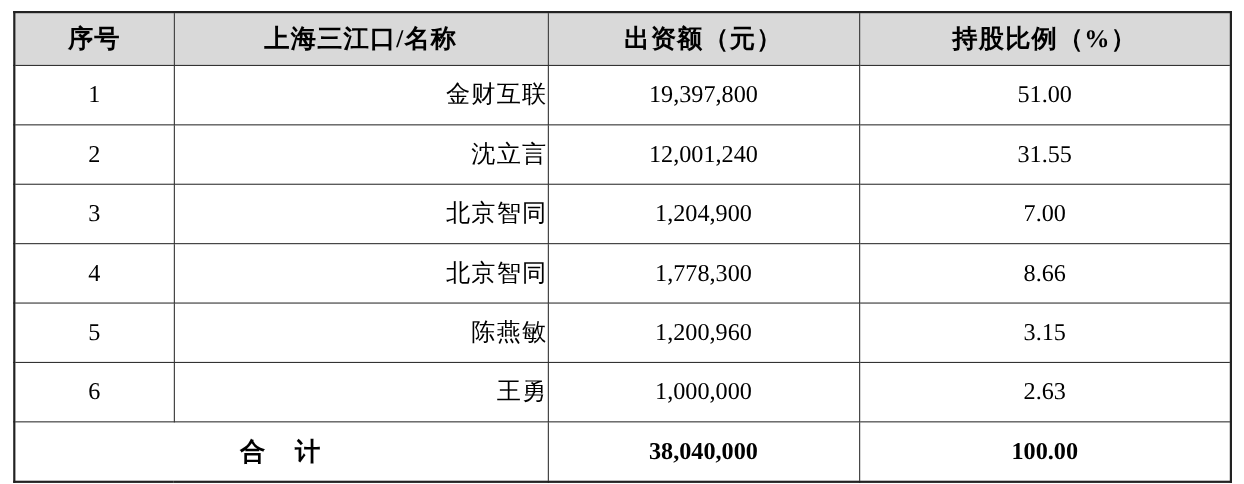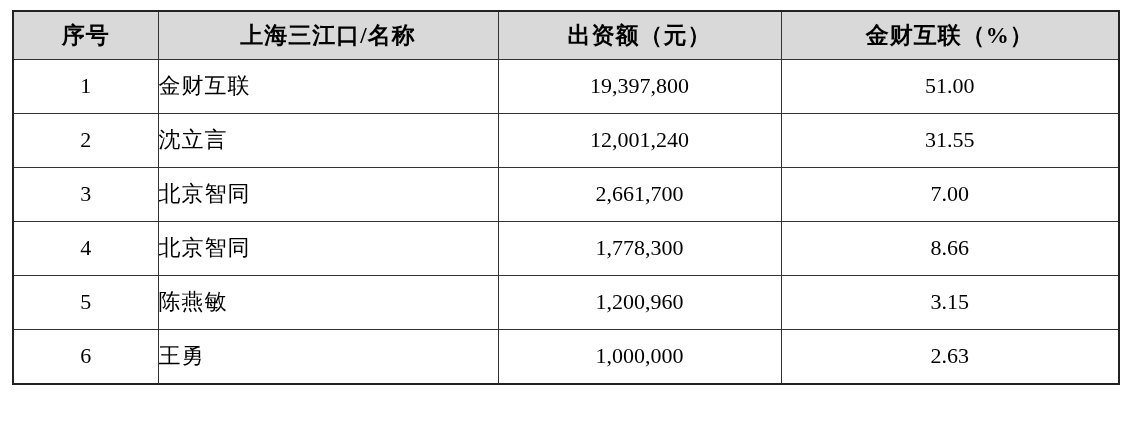--- a/index.html
+++ b/index.html
@@ -43,21 +43,21 @@
     font-size: 23px;
     height: 47px;
     text-align: center;
     letter-spacing: 1px;
   }
   table.shareholders tbody td {
     height: 53px;
     background: #ffffff;
   }
   td.col-no    { text-align: center; }
-  td.col-name  { text-align: left; letter-spacing: 1px; }
+  td.col-name  { text-align: right; letter-spacing: 1px; }
   td.col-amt   { text-align: center; padding-right: 14px; }
   td.col-pct   { text-align: center; padding-right: 16px; }
   tr.total-row td {
     height: 55px;
     font-weight: bold;
   }
   tr.total-row td.total-label {
     text-align: center;
     font-size: 23px;
     letter-spacing: 2px;
@@ -72,55 +72,60 @@
       <col style="width:145px">
       <col style="width:340px">
       <col style="width:283px">
       <col style="width:338px">
     </colgroup>
     <thead>
       <tr>
         <th>序号</th>
         <th>上海三江口/名称</th>
         <th>出资额（元）</th>
-        <th>金财互联（%）</th>
+        <th>持股比例（%）</th>
       </tr>
     </thead>
     <tbody>
       <tr>
         <td class="col-no">1</td>
         <td class="col-name">金财互联</td>
         <td class="col-amt">19,397,800</td>
         <td class="col-pct">51.00</td>
       </tr>
       <tr>
         <td class="col-no">2</td>
         <td class="col-name">沈立言</td>
         <td class="col-amt">12,001,240</td>
         <td class="col-pct">31.55</td>
       </tr>
       <tr>
         <td class="col-no">3</td>
         <td class="col-name">北京智同</td>
-        <td class="col-amt">2,661,700</td>
+        <td class="col-amt">1,204,900</td>
         <td class="col-pct">7.00</td>
       </tr>
       <tr>
         <td class="col-no">4</td>
         <td class="col-name">北京智同</td>
         <td class="col-amt">1,778,300</td>
         <td class="col-pct">8.66</td>
       </tr>
       <tr>
         <td class="col-no">5</td>
         <td class="col-name">陈燕敏</td>
         <td class="col-amt">1,200,960</td>
         <td class="col-pct">3.15</td>
       </tr>
       <tr>
         <td class="col-no">6</td>
         <td class="col-name">王勇</td>
         <td class="col-amt">1,000,000</td>
         <td class="col-pct">2.63</td>
       </tr>
+      <tr class="total-row">
+        <td class="total-label" colspan="2">合　计</td>
+        <td class="col-amt">38,040,000</td>
+        <td class="col-pct">100.00</td>
+      </tr>
     </tbody>
   </table>
 </div>
 
 </body></html>

